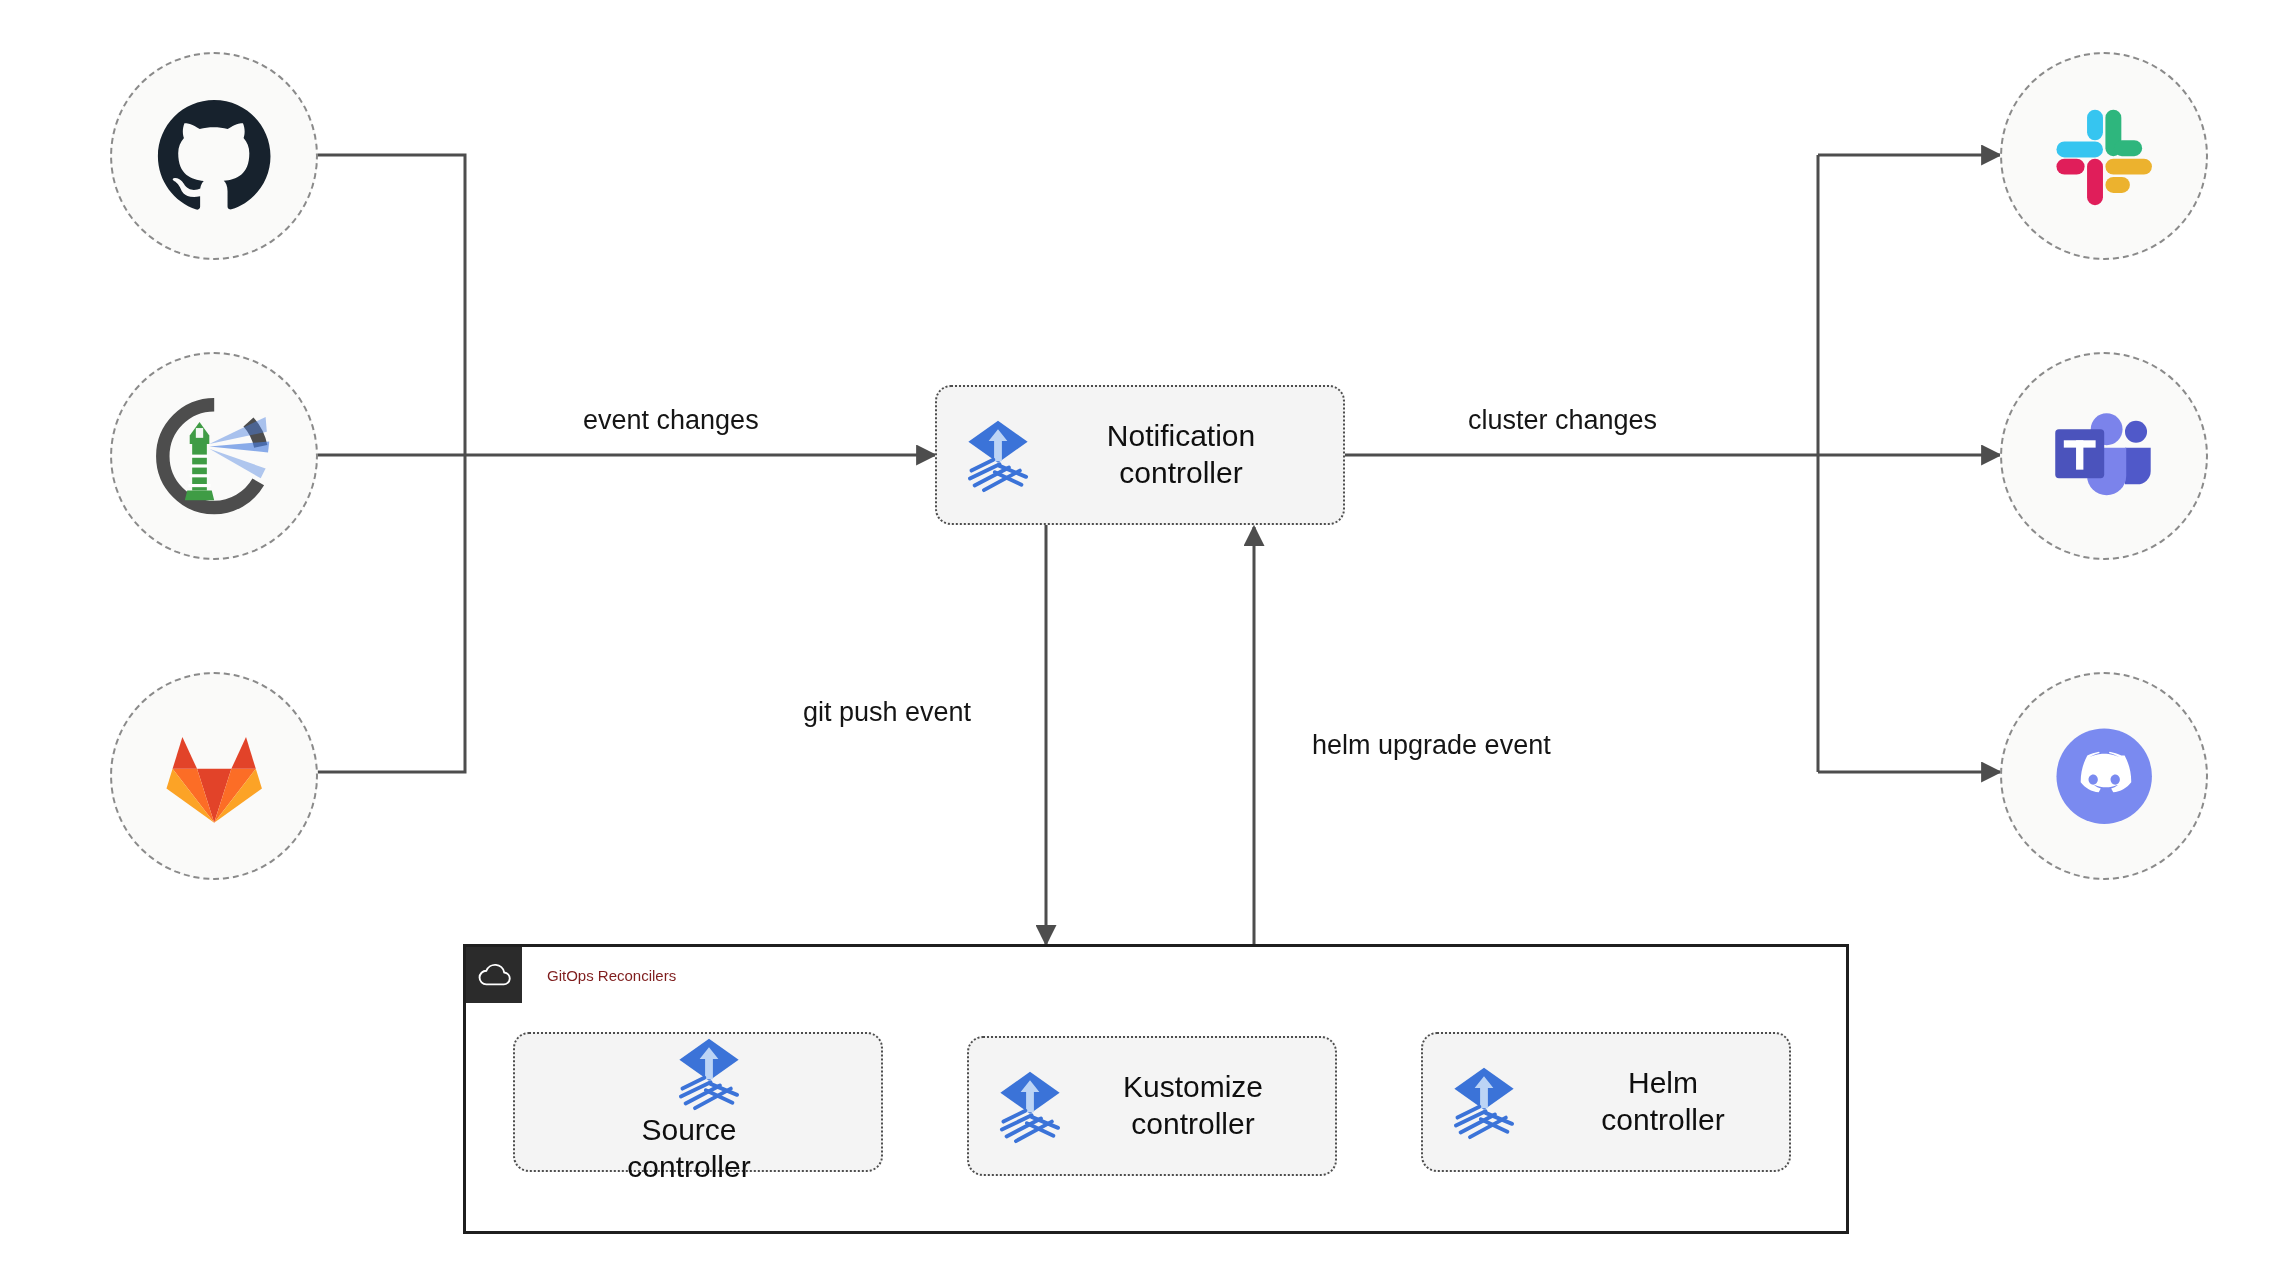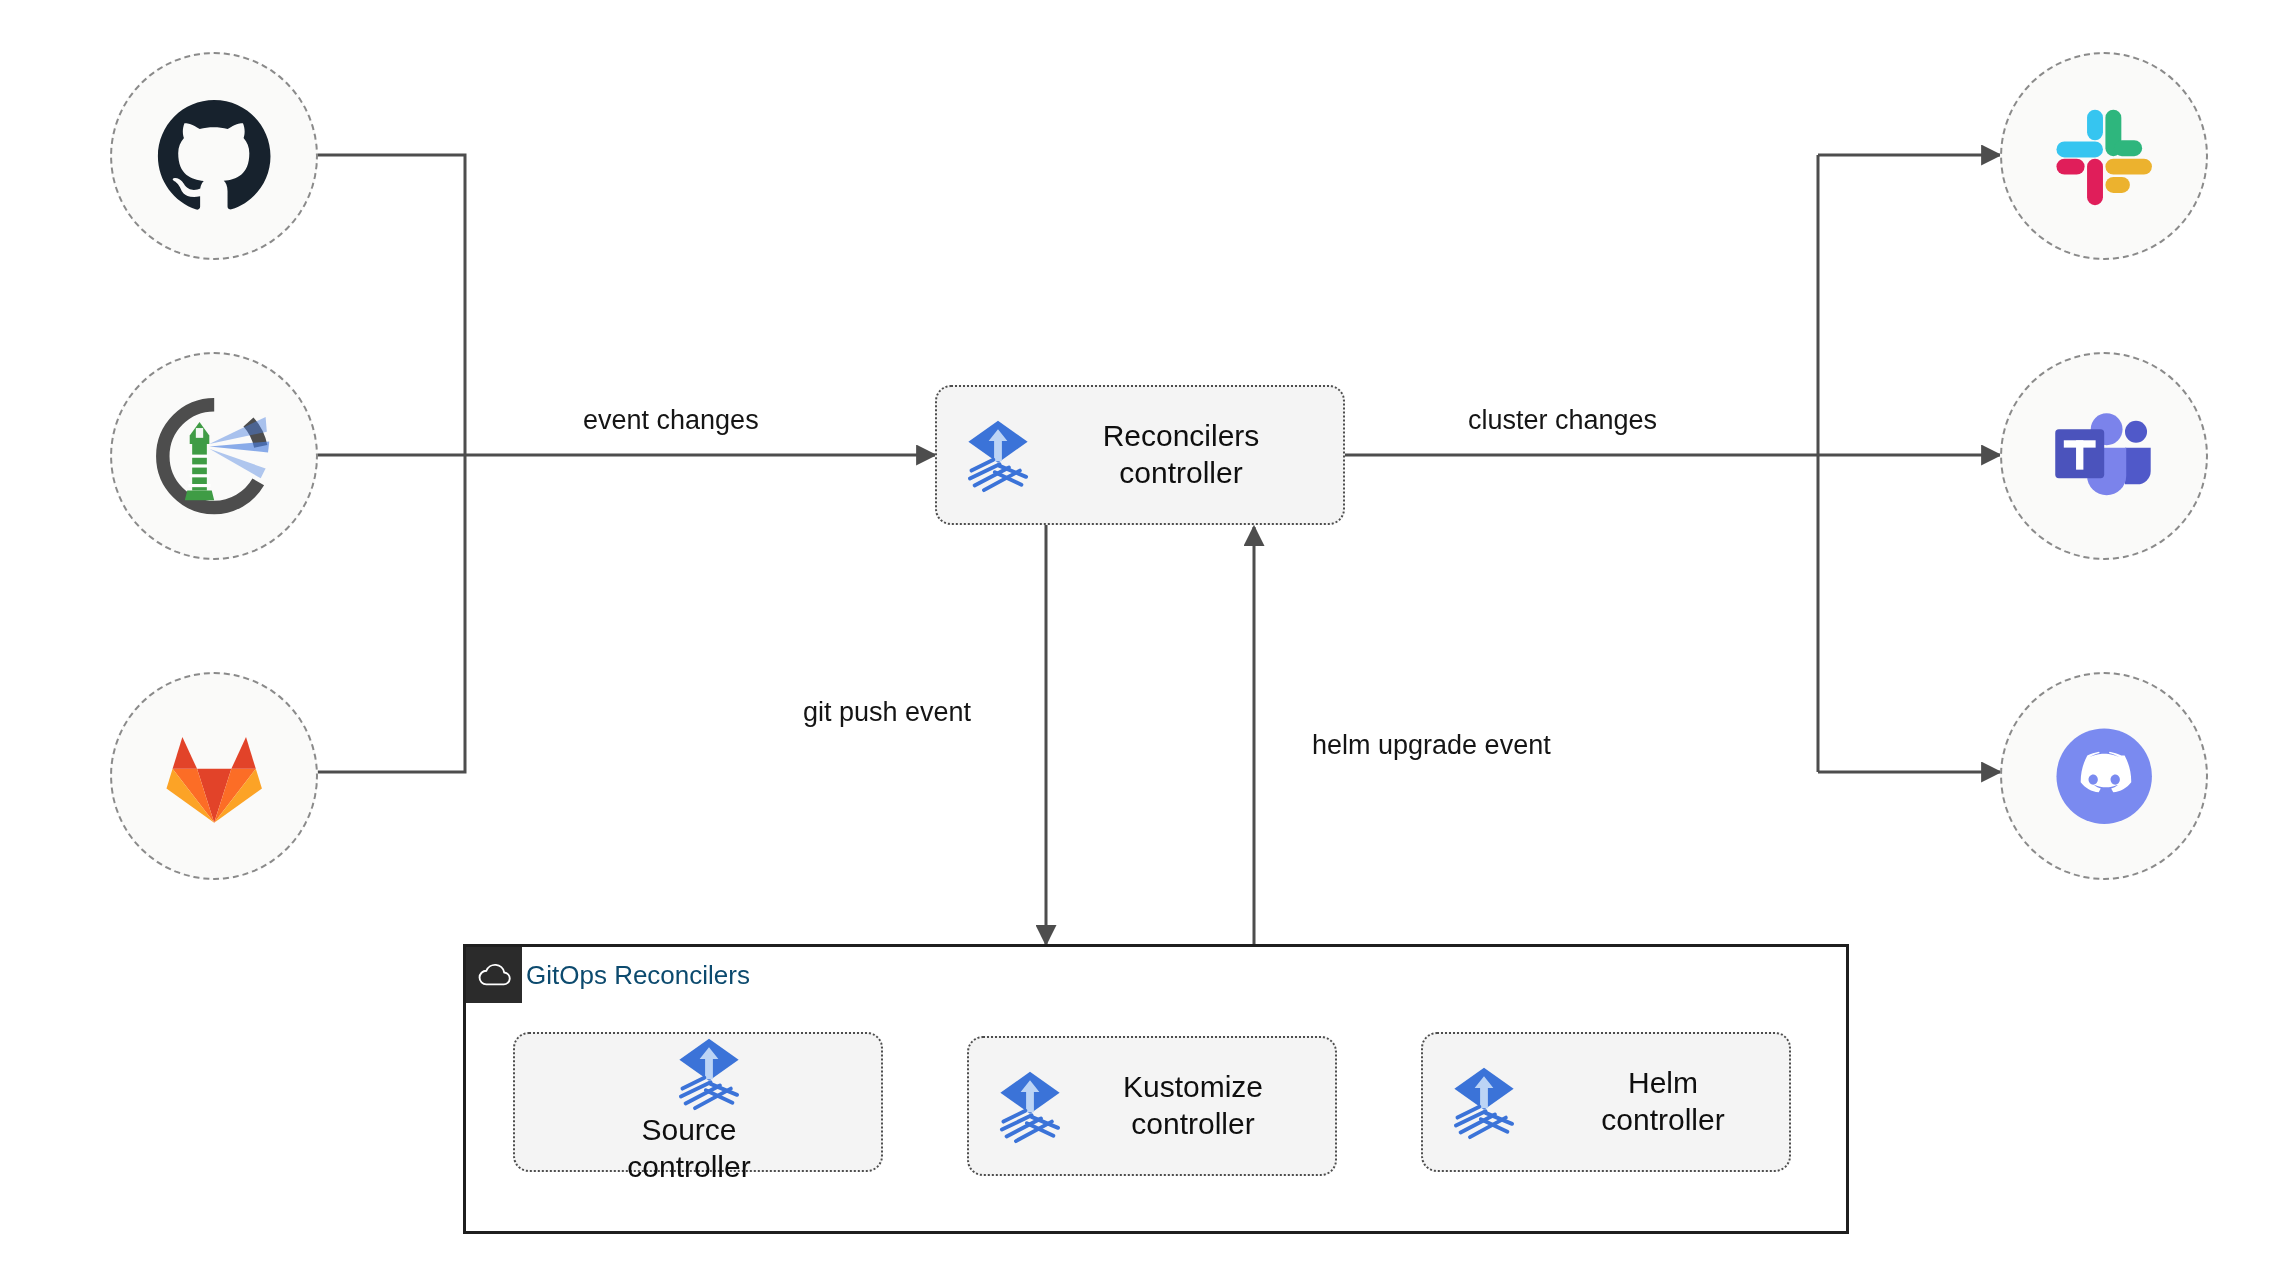--- a/index.html
+++ b/index.html
@@ -94,23 +94,23 @@
   #reconcilers-header .cloud-chip {
     width: 56px;
     height: 56px;
     background: #2b2b2b;
     display: flex;
     align-items: center;
     justify-content: center;
     flex: 0 0 auto;
   }
   #reconcilers-header .hdr-text {
-    font-size: 26px;
-    color: #0c4a6e;
-    margin-left: 4px;
+    font-size: 15px;
+    color: #7f1d1d;
+    margin-left: 25px;
     white-space: nowrap;
   }
 
   
   .edge-label {
     position: absolute;
     font-size: 27px;
     color: #151515;
     white-space: nowrap;
     background: #ffffff;
@@ -245,21 +245,21 @@
       <g stroke="#3b73d8" stroke-width="5" stroke-linecap="round" fill="none">
         <path d="M16 70 L44 56"></path>
         <path d="M14 80 L52 62"></path>
         <path d="M20 89 L64 66"></path>
         <path d="M32 95 L78 70"></path>
         <path d="M50 72 L84 62" opacity="0"></path>
         <path d="M52 64 L86 78"></path>
         <path d="M46 72 L80 88"></path>
       </g>
     </svg>
-    <div class="ctrl-label">Reconcilers
+    <div class="ctrl-label">Notification
 controller</div>
   </div>
 
   <div id="reconcilers-container">
     <div id="reconcilers-header">
       <div class="cloud-chip">
         <svg width="34" height="24" viewBox="0 0 40 26">
           <path d="M11 24 a8 8 0 0 1 0 -16 a11 11 0 0 1 21 2 a6 6 0 0 1 -1 14 z" fill="none" stroke="#ffffff" stroke-width="2.2"></path>
         </svg>
       </div>

